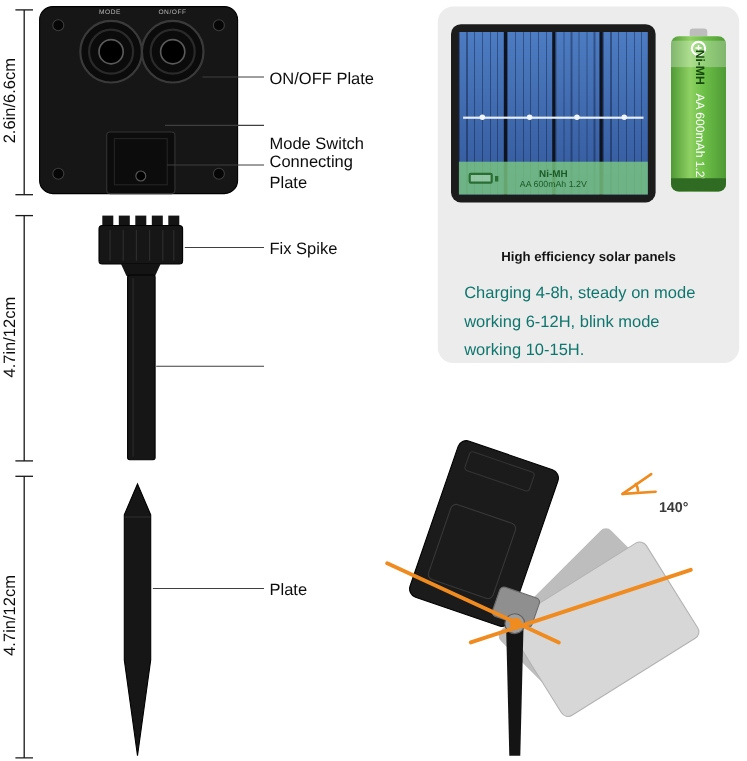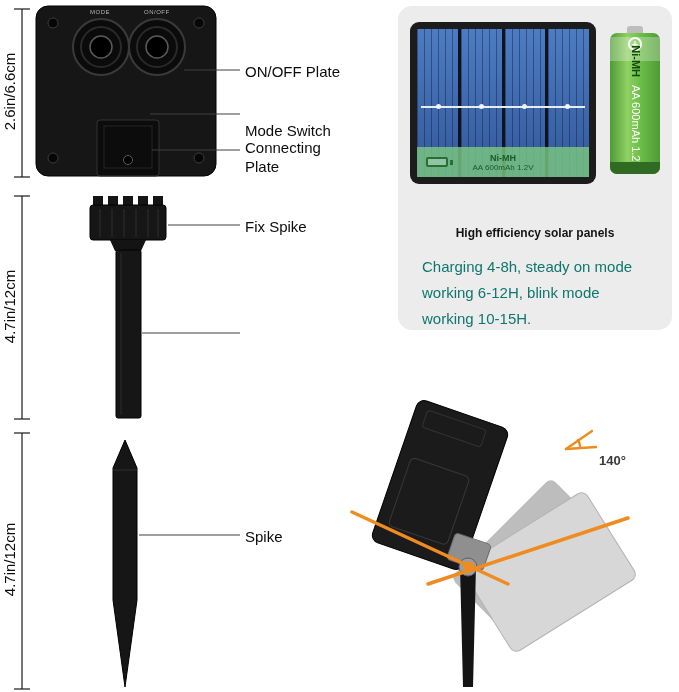--- a/index.html
+++ b/index.html
@@ -183,21 +183,21 @@
   <div class="dim-label" style="left:-71px; top:298px;">4.7in/12cm</div>
   <div class="dim-label" style="left:-71px; top:551px;">4.7in/12cm</div>
 
   <div class="marking" style="left:90px; top:9px;">MODE</div>
   <div class="marking" style="left:144px; top:9px;">ON/OFF</div>
 
   <div class="part-label" style="left:245px; top:62px;">ON/OFF Plate</div>
   <div class="part-label" style="left:245px; top:97px;margin-top:24px;">Mode Switch</div>
   <div class="part-label wrap-narrow" style="left:245px; top:138px;">Connecting Plate</div>
   <div class="part-label" style="left:245px; top:217px;">Fix Spike</div>
-  <div class="part-label" style="left:245px; top:527px;">Spike</div>
+  <div class="part-label" style="left:245px; top:527px;">Plate</div>
 
   <div class="card">
 
     <div class="sp">
       <div class="sp-face">
         <div class="sp-col"></div>
         <div class="sp-col"></div>
         <div class="sp-col"></div>
         <div class="sp-col"></div>
         <div class="sp-bus"></div>

